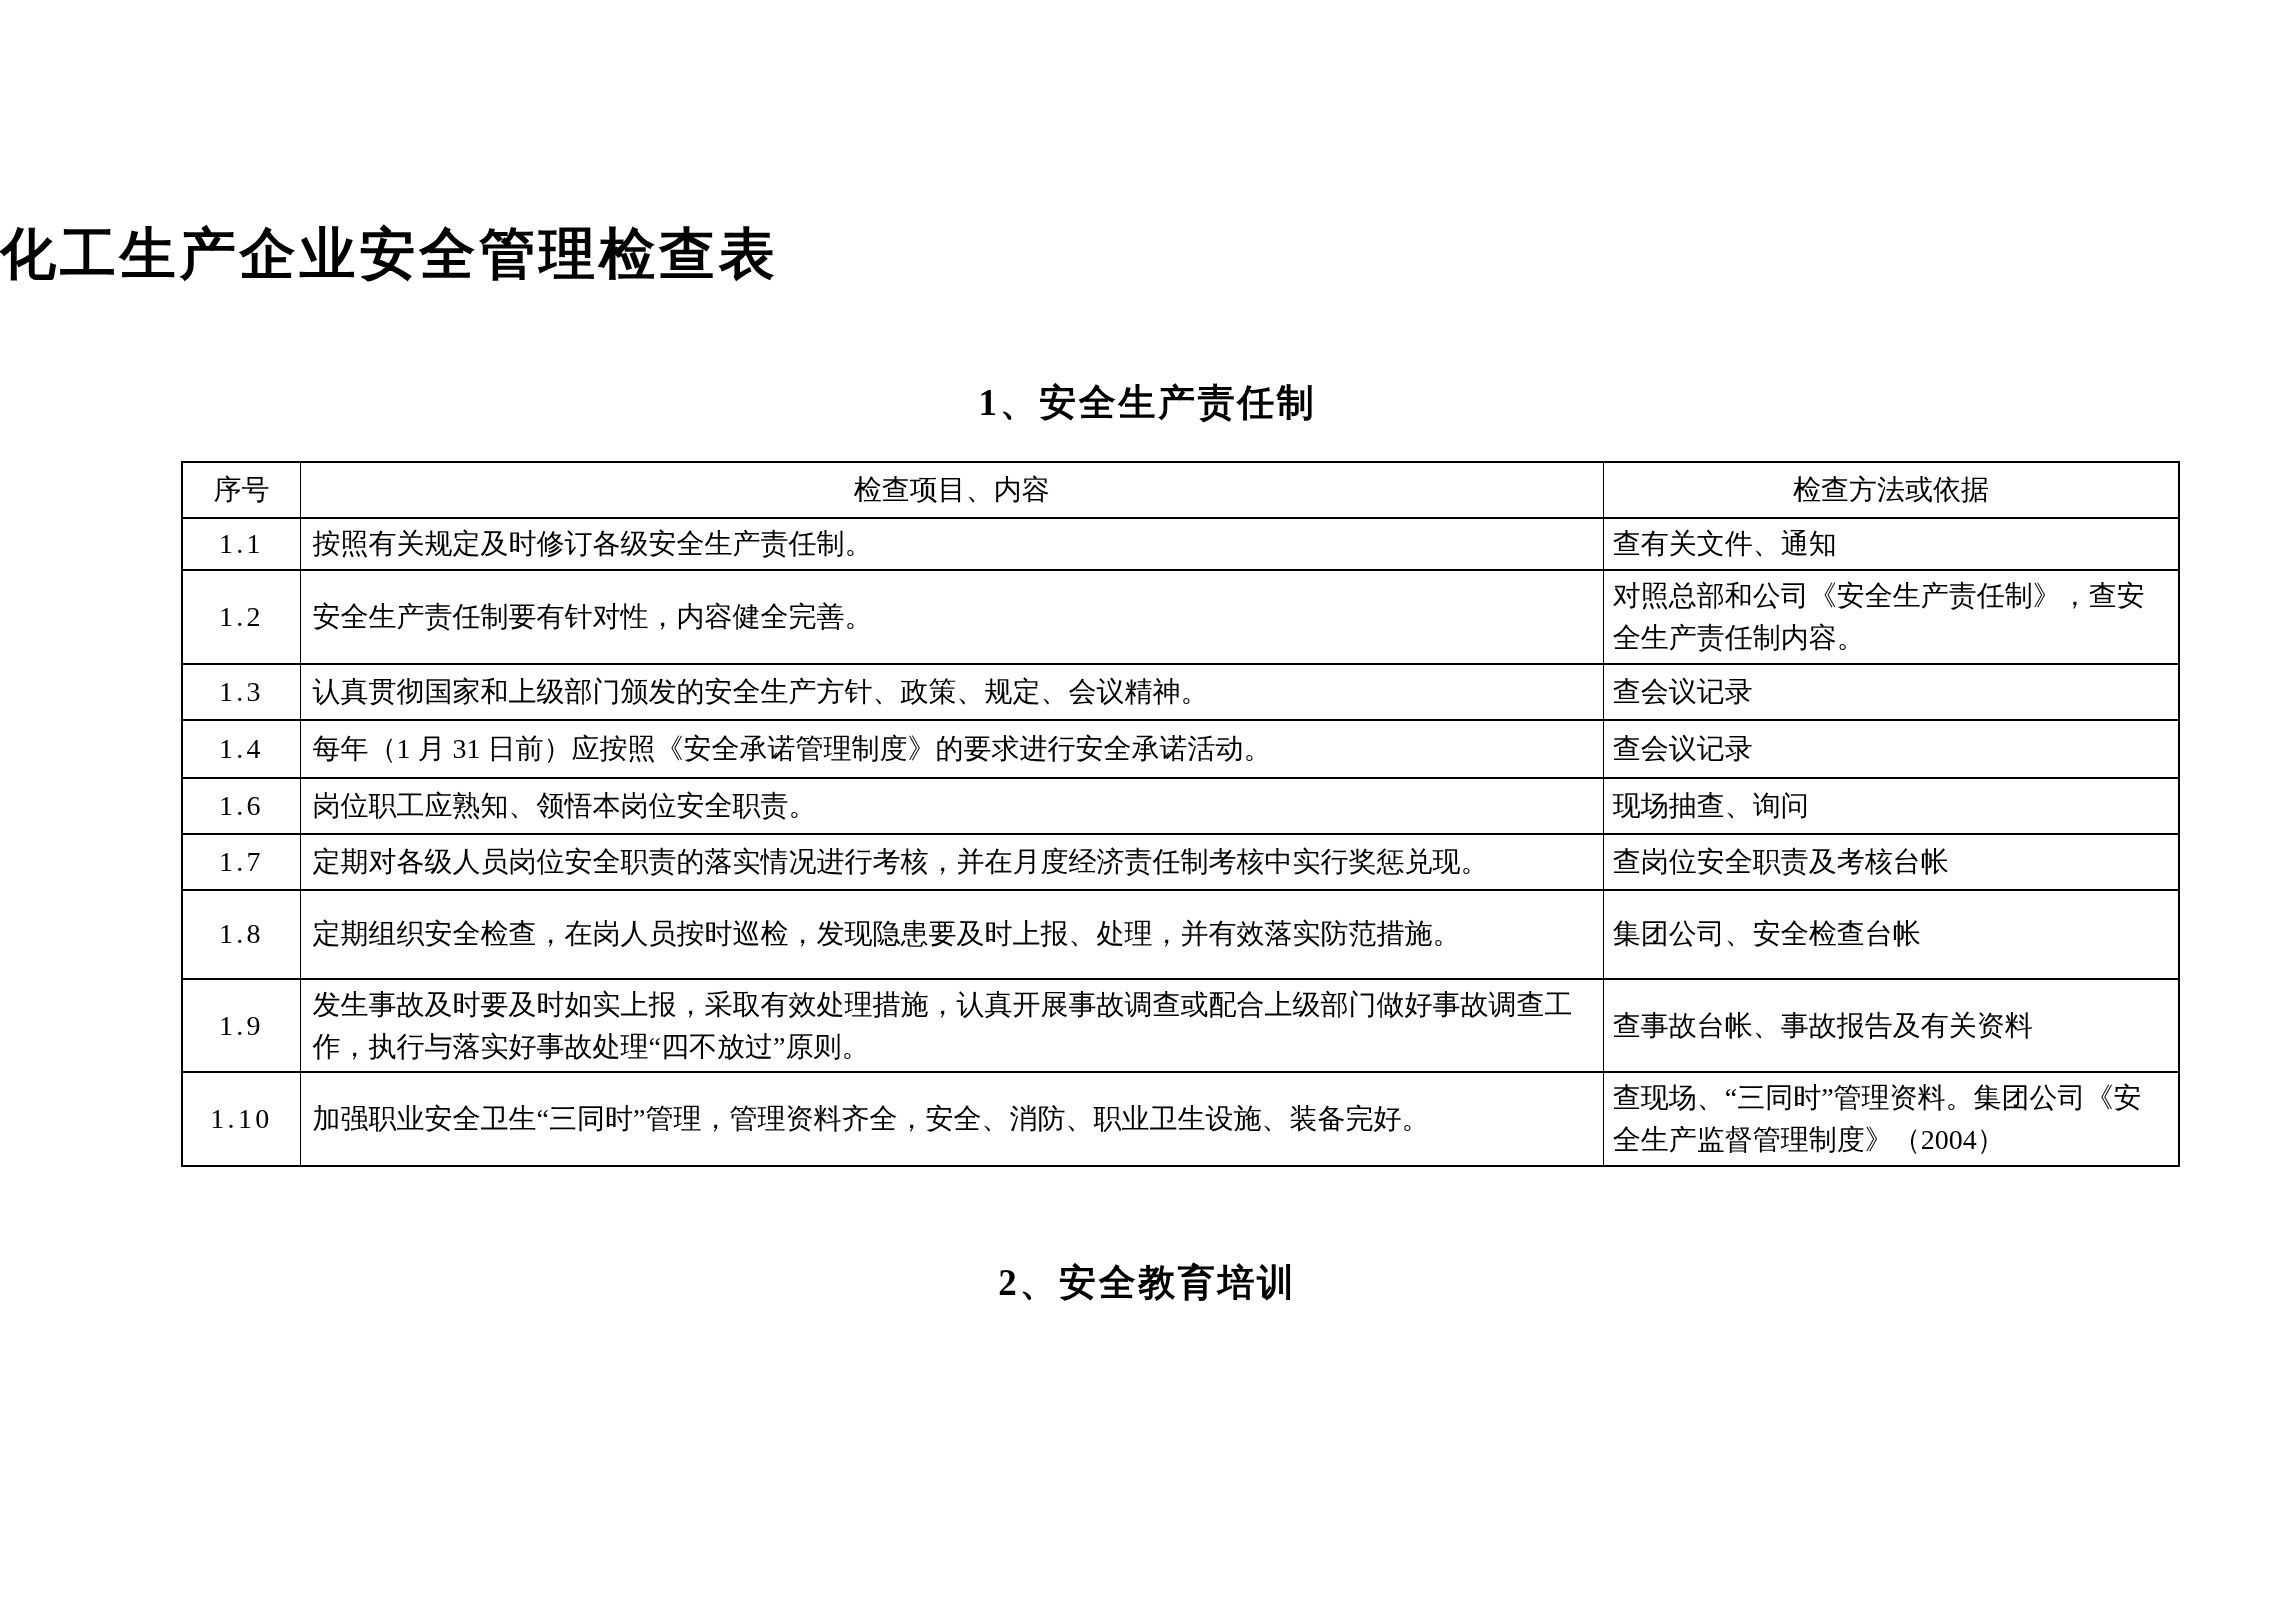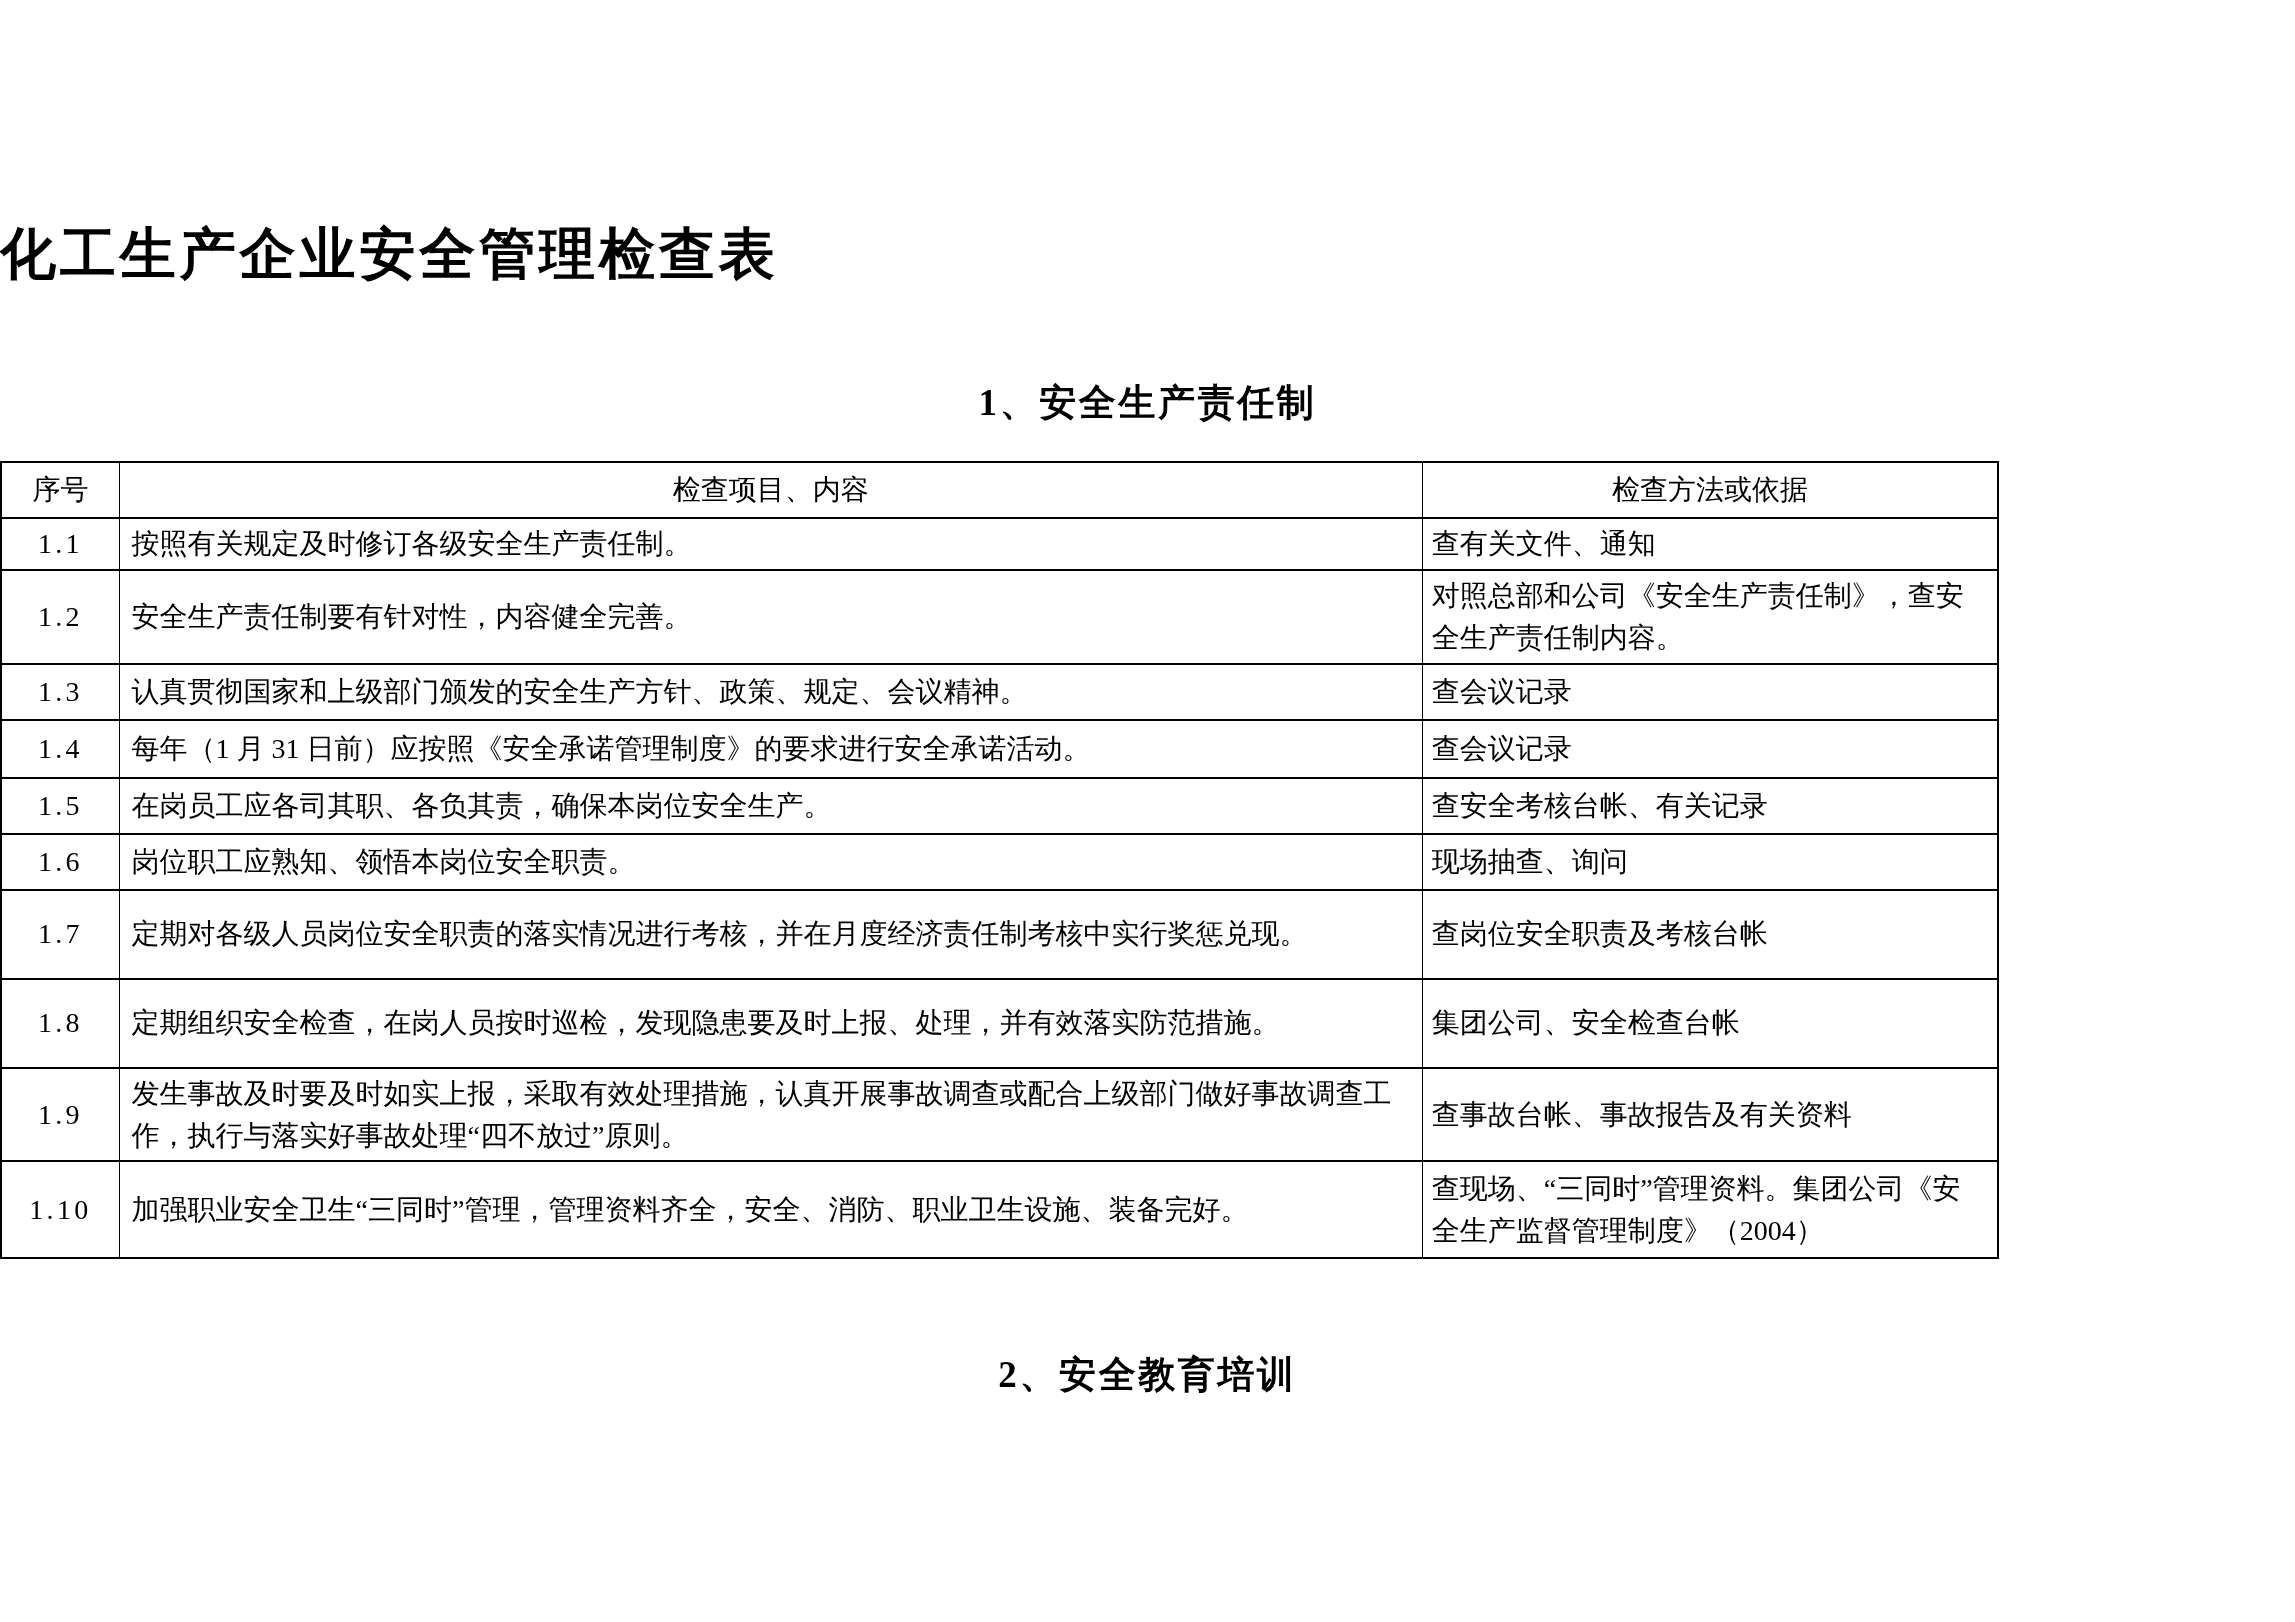--- a/index.html
+++ b/index.html
@@ -35,20 +35,21 @@
     line-height: 1.1;
   }
   .section-heading.first {
     margin-top: 97px;
   }
   .section-heading.second {
     margin-top: 96px;
   }
   table.checklist {
     margin-top: 37px;
+    margin-left: 181px;
     width: 1970px;
     table-layout: fixed;
     border-collapse: collapse;
     border: 2.6px solid #000;
   }
   table.checklist th,
   table.checklist td {
     border-left: 1.3px solid #000;
     border-right: 1.3px solid #000;
     border-top: 2.6px solid #000;
@@ -124,25 +125,20 @@
         <td class="cell-no">1.3</td>
         <td class="cell-content">认真贯彻国家和上级部门颁发的安全生产方针、政策、规定、会议精神。</td>
         <td class="cell-method">查会议记录</td>
       </tr>
       <tr>
         <td class="cell-no">1.4</td>
         <td class="cell-content">每年（1 月 31 日前）应按照《安全承诺管理制度》的要求进行安全承诺活动。</td>
         <td class="cell-method">查会议记录</td>
       </tr>
       <tr>
-        <td class="cell-no">1.5</td>
-        <td class="cell-content">在岗员工应各司其职、各负其责，确保本岗位安全生产。</td>
-        <td class="cell-method">查安全考核台帐、有关记录</td>
-      </tr>
-      <tr>
         <td class="cell-no">1.6</td>
         <td class="cell-content">岗位职工应熟知、领悟本岗位安全职责。</td>
         <td class="cell-method">现场抽查、询问</td>
       </tr>
       <tr>
         <td class="cell-no">1.7</td>
         <td class="cell-content">定期对各级人员岗位安全职责的落实情况进行考核，并在月度经济责任制考核中实行奖惩兑现。</td>
         <td class="cell-method">查岗位安全职责及考核台帐</td>
       </tr>
       <tr>

